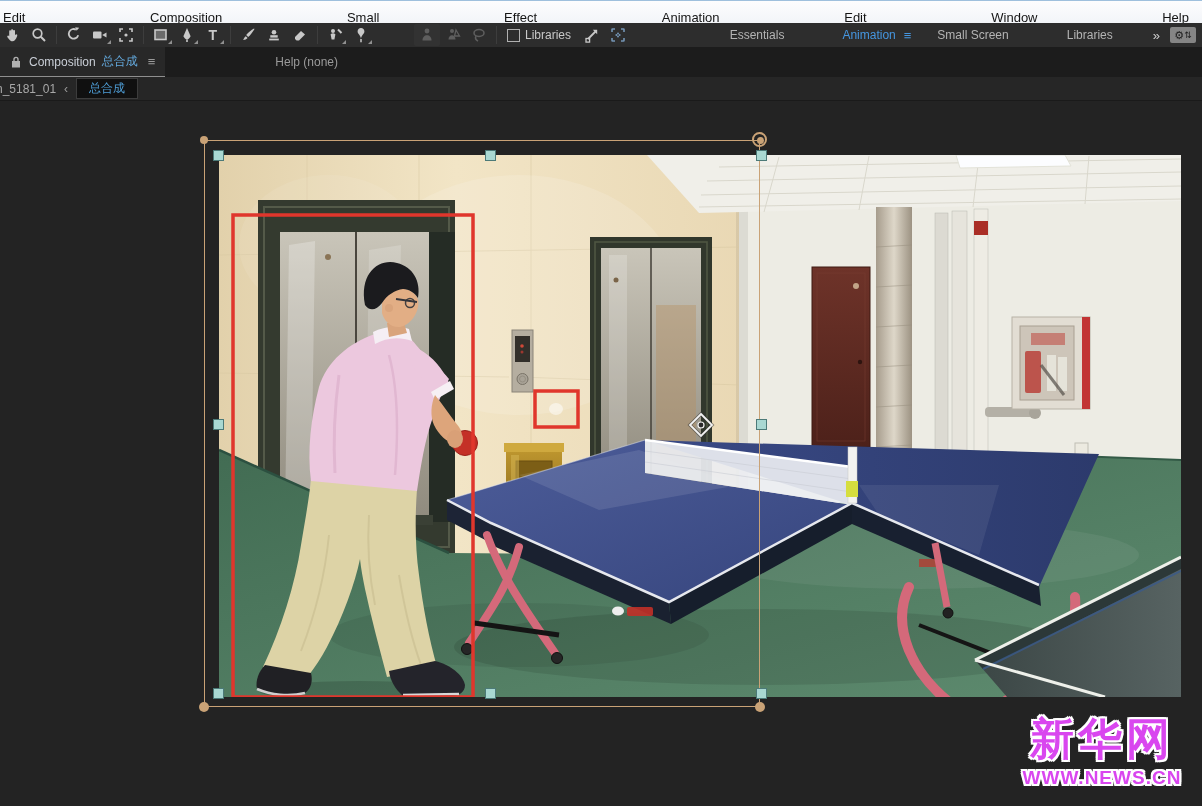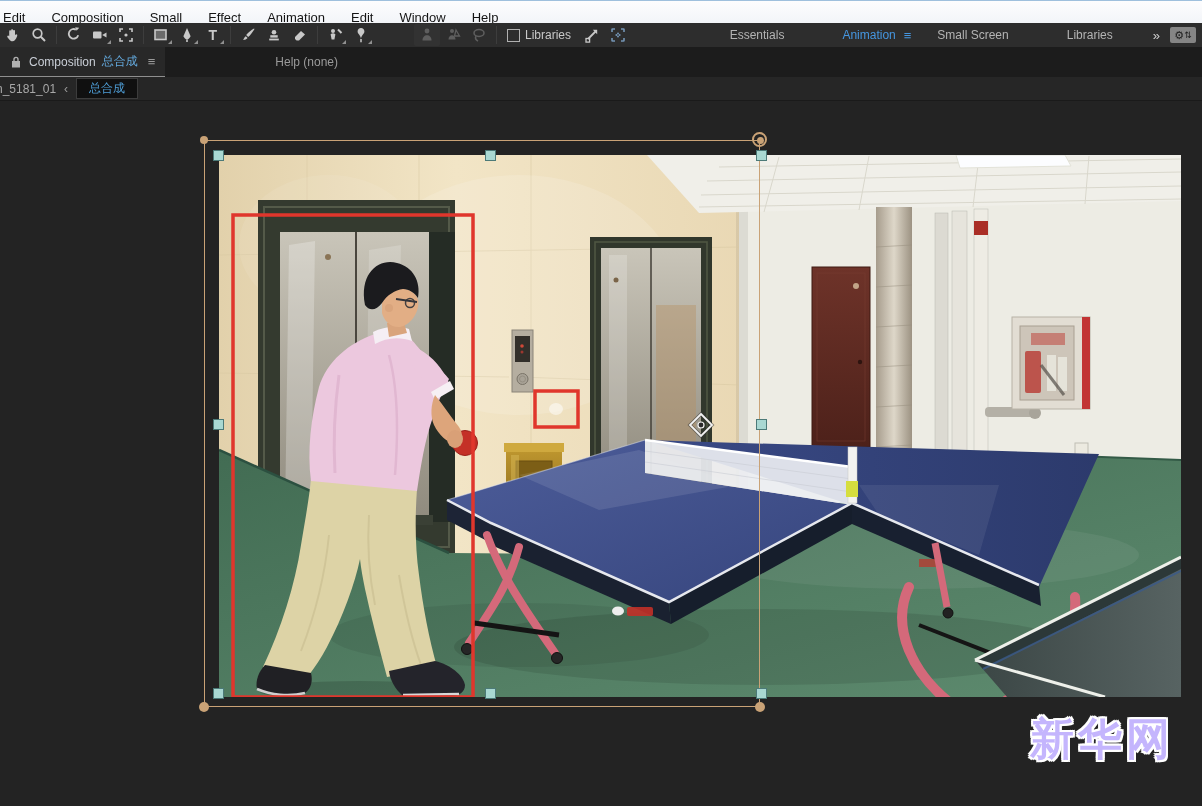--- a/index.html
+++ b/index.html
@@ -3,21 +3,21 @@
 <meta charset="utf-8">
 <style>
   html,body{margin:0;padding:0;background:#232323;}
   *{box-sizing:border-box;font-family:"Liberation Sans",sans-serif;}
   #app{position:relative;width:1202px;height:806px;overflow:hidden;background:#232323;}
 
   
   #menubar{position:absolute;left:0;top:0;width:1202px;height:35px;
     background:linear-gradient(#fdfdfe,#eef1f6);
     border-top:1px solid #9fc0dd;border-bottom:2px solid #44739f;
-    display:flex;align-items:center;font-size:13px;color:#141414;}
+    display:flex;align-items:center;font-size:13px;color:#141414;justify-content:space-between;}
   .menu-item{padding:0 13px;height:100%;display:flex;align-items:center;cursor:default;}
   .menu-item:first-child{padding-left:3px;}
 
   
   #toolbar{position:absolute;left:0;top:23px;width:1202px;height:24px;background:#2d2d2d;
     display:flex;align-items:center;color:#c8c8c8;}
   .tool{position:relative;width:26px;height:22px;display:flex;align-items:center;justify-content:center;flex:0 0 auto;}
   .tool svg{display:block;}
   .tri{position:absolute;right:2px;bottom:2px;width:0;height:0;
     border-left:4px solid transparent;border-bottom:4px solid #909090;}
@@ -55,21 +55,21 @@
   #video{position:absolute;left:219px;top:54px;width:962px;height:542px;background:#555;}
 
   
   #selrect{position:absolute;left:204px;top:39px;width:556px;height:567px;border:1.5px solid #c9a276;}
   .tanh{position:absolute;background:#c9a276;border-radius:50%;}
   #tanh-tr{position:absolute;width:15px;height:15px;border:2px solid #c9a276;border-radius:50%;background:transparent;}
   #tanh-tr i{position:absolute;left:3px;top:3px;width:7px;height:7px;background:#c9a276;border-radius:50%;}
   .tealh{position:absolute;width:11px;height:11px;background:#a9d8d2;border:1px solid #4c7a78;}
 
   
-  #logo{position:absolute;right:10px;top:612px;width:180px;text-align:center;color:#c4b5fd;
+  #logo{position:absolute;right:10px;top:612px;width:180px;text-align:center;color:#d946ef;
     text-shadow:-2px -2px 0 #fff,2px -2px 0 #fff,-2px 2px 0 #fff,2px 2px 0 #fff,0 -2px 0 #fff,0 2px 0 #fff,-2px 0 0 #fff,2px 0 0 #fff;}
   #logo .l1{font-size:44px;font-weight:bold;letter-spacing:4px;line-height:52px;}
   #logo .l2{font-size:19px;font-weight:bold;letter-spacing:1px;line-height:26px;}
 </style>
 </head>
 <body>
 
 <div id="app">
 
   <div id="menubar">
@@ -530,16 +530,17 @@
     <div class="tealh" style="left:756px;top:587px;"></div>
 
     <svg width="28" height="28" style="position:absolute;left:687px;top:310px;">
       <path d="M14 3 L25 14 L14 25 L3 14 Z" fill="none" stroke="#3a3a3a" stroke-width="3.5" opacity="0.55"></path>
       <path d="M14 3 L25 14 L14 25 L3 14 Z" fill="none" stroke="#f2f2f2" stroke-width="1.8"></path>
       <circle cx="14" cy="14" r="3" fill="#2a2a2a" stroke="#f2f2f2" stroke-width="1.2"></circle>
     </svg>
 
     <div id="logo">
       <div class="l1">新华网</div>
+      <div class="l2">WWW.NEWS.CN</div>
     </div>
   </div>
 
 </div>
 
 </body></html>

